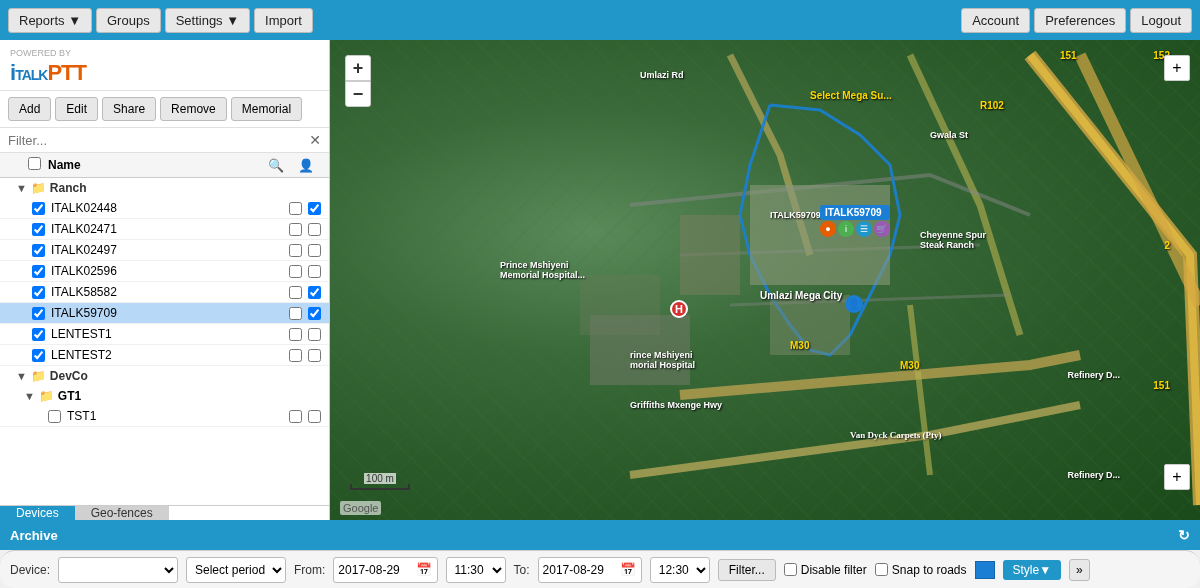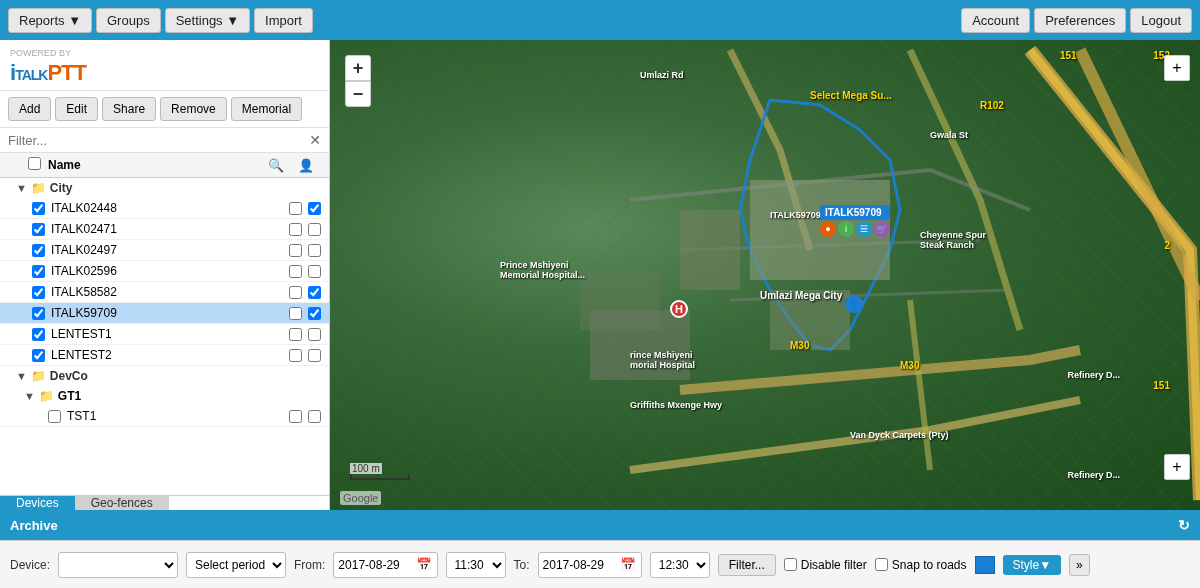--- a/index.html
+++ b/index.html
@@ -252,21 +252,21 @@
       z-index: 10;
     }
 
     .map-scale {
       position: absolute;
       bottom: 30px;
       left: 20px;
       z-index: 10;
       display: flex;
       flex-direction: column;
-      align-items: flex-start;
+      align-items: center;
     }
     .scale-bar {
       width: 60px;
       height: 6px;
       border: 2px solid #333;
       border-top: none;
       background: transparent;
     }
     .scale-label {
       font-size: 10px;
@@ -311,22 +311,23 @@
       height: 30px;
     }
 
     #archive-controls {
       background: #f5f5f5;
       border-top: 1px solid #ccc;
       padding: 6px 10px;
       display: flex;
       align-items: center;
       gap: 8px;
-      height: 48px;
+      height: 38px;
       flex-wrap: nowrap;
+      border-radius: 15px;
     }
 
     .archive-label { font-size: 12px; color: #333; white-space: nowrap; }
 
     .archive-select {
       height: 26px;
       border: 1px solid #bbb;
       border-radius: 3px;
       font-size: 12px;
       padding: 0 4px;
@@ -466,21 +467,21 @@
         <div class="col-name">Name</div>
         <div class="col-search" style="cursor:pointer;">🔍</div>
         <div class="col-add" style="cursor:pointer;">👤</div>
       </div>
 
       <div id="device-list">
 
         <div class="group-row">
           <span class="group-icon">▼</span>
           <span class="folder-icon">📁</span>
-          <span>City</span>
+          <span>Ranch</span>
         </div>
 
         <div class="device-row">
           <input type="checkbox" checked="" style="margin-right: 6px;">
           <span style="flex:1;">ITALK02448</span>
           <input type="checkbox" style="margin-right: 6px;">
           <input type="checkbox" checked="" style="">
         </div>
 
         <div class="device-row">
@@ -599,21 +600,21 @@
         <div class="map-label" style="top:50px; left:480px; font-size:10px; color:#ffd700;">Select Mega Su...</div>
         <div class="map-label" style="top:90px; left:600px; font-size:9px;">Gwala St</div>
         <div class="map-label" style="top:170px; left:440px; font-size:9px;">ITALK59709</div>
         <div class="map-label" style="top:190px; left:590px; font-size:9px;">Cheyenne Spur<br>Steak Ranch</div>
         <div class="map-label" style="top:250px; left:430px; font-size:10px;">Umlazi Mega City</div>
         <div class="map-label" style="top:220px; left:170px; font-size:9px;">Prince Mshiyeni<br>Memorial Hospital...</div>
         <div class="map-label" style="top:310px; left:300px; font-size:9px;">rince Mshiyeni<br>morial Hospital</div>
         <div class="map-label" style="top:300px; left:460px; font-size:10px; color:#ffd700; font-weight:bold;">M30</div>
         <div class="map-label" style="top:320px; left:570px; font-size:10px; color:#ffd700; font-weight:bold;">M30</div>
         <div class="map-label" style="top:360px; left:300px; font-size:9px;">Griffiths Mxenge Hwy</div>
-        <div class="map-label" style="top:390px; left:520px; font-size:9px;">Van Dyck Carpets (Pty)</div>
+        <div class="map-label" style="top:390px; left:520px; font-size:9px;font-family:Liberation Serif, serif;">Van Dyck Carpets (Pty)</div>
         <div class="map-label" style="top:60px; left:650px; font-size:10px; color:#ffd700; font-weight:bold;">R102</div>
         <div class="map-label" style="top:200px; right:30px; font-size:10px; color:#ffd700; font-weight:bold;">2</div>
         <div class="map-label" style="top:340px; right:30px; font-size:10px; color:#ffd700; font-weight:bold;">151</div>
         <div class="map-label" style="top:10px; right:30px; font-size:10px; color:#ffd700; font-weight:bold;">152</div>
         <div class="map-label" style="top:10px; left:730px; font-size:10px; color:#ffd700; font-weight:bold;">151</div>
         <div class="map-label" style="top:430px; right:80px; font-size:9px;">Refinery D...</div>
         <div class="map-label" style="top:330px; right:80px; font-size:9px;">Refinery D...</div>
 
         <div style="position:absolute; top:165px; left:490px; z-index:8;">
           <div style="background:#1a7fd4; color:#fff; font-size:10px; padding:2px 5px; border-radius:3px; white-space:nowrap; font-weight:bold;">ITALK59709</div>

